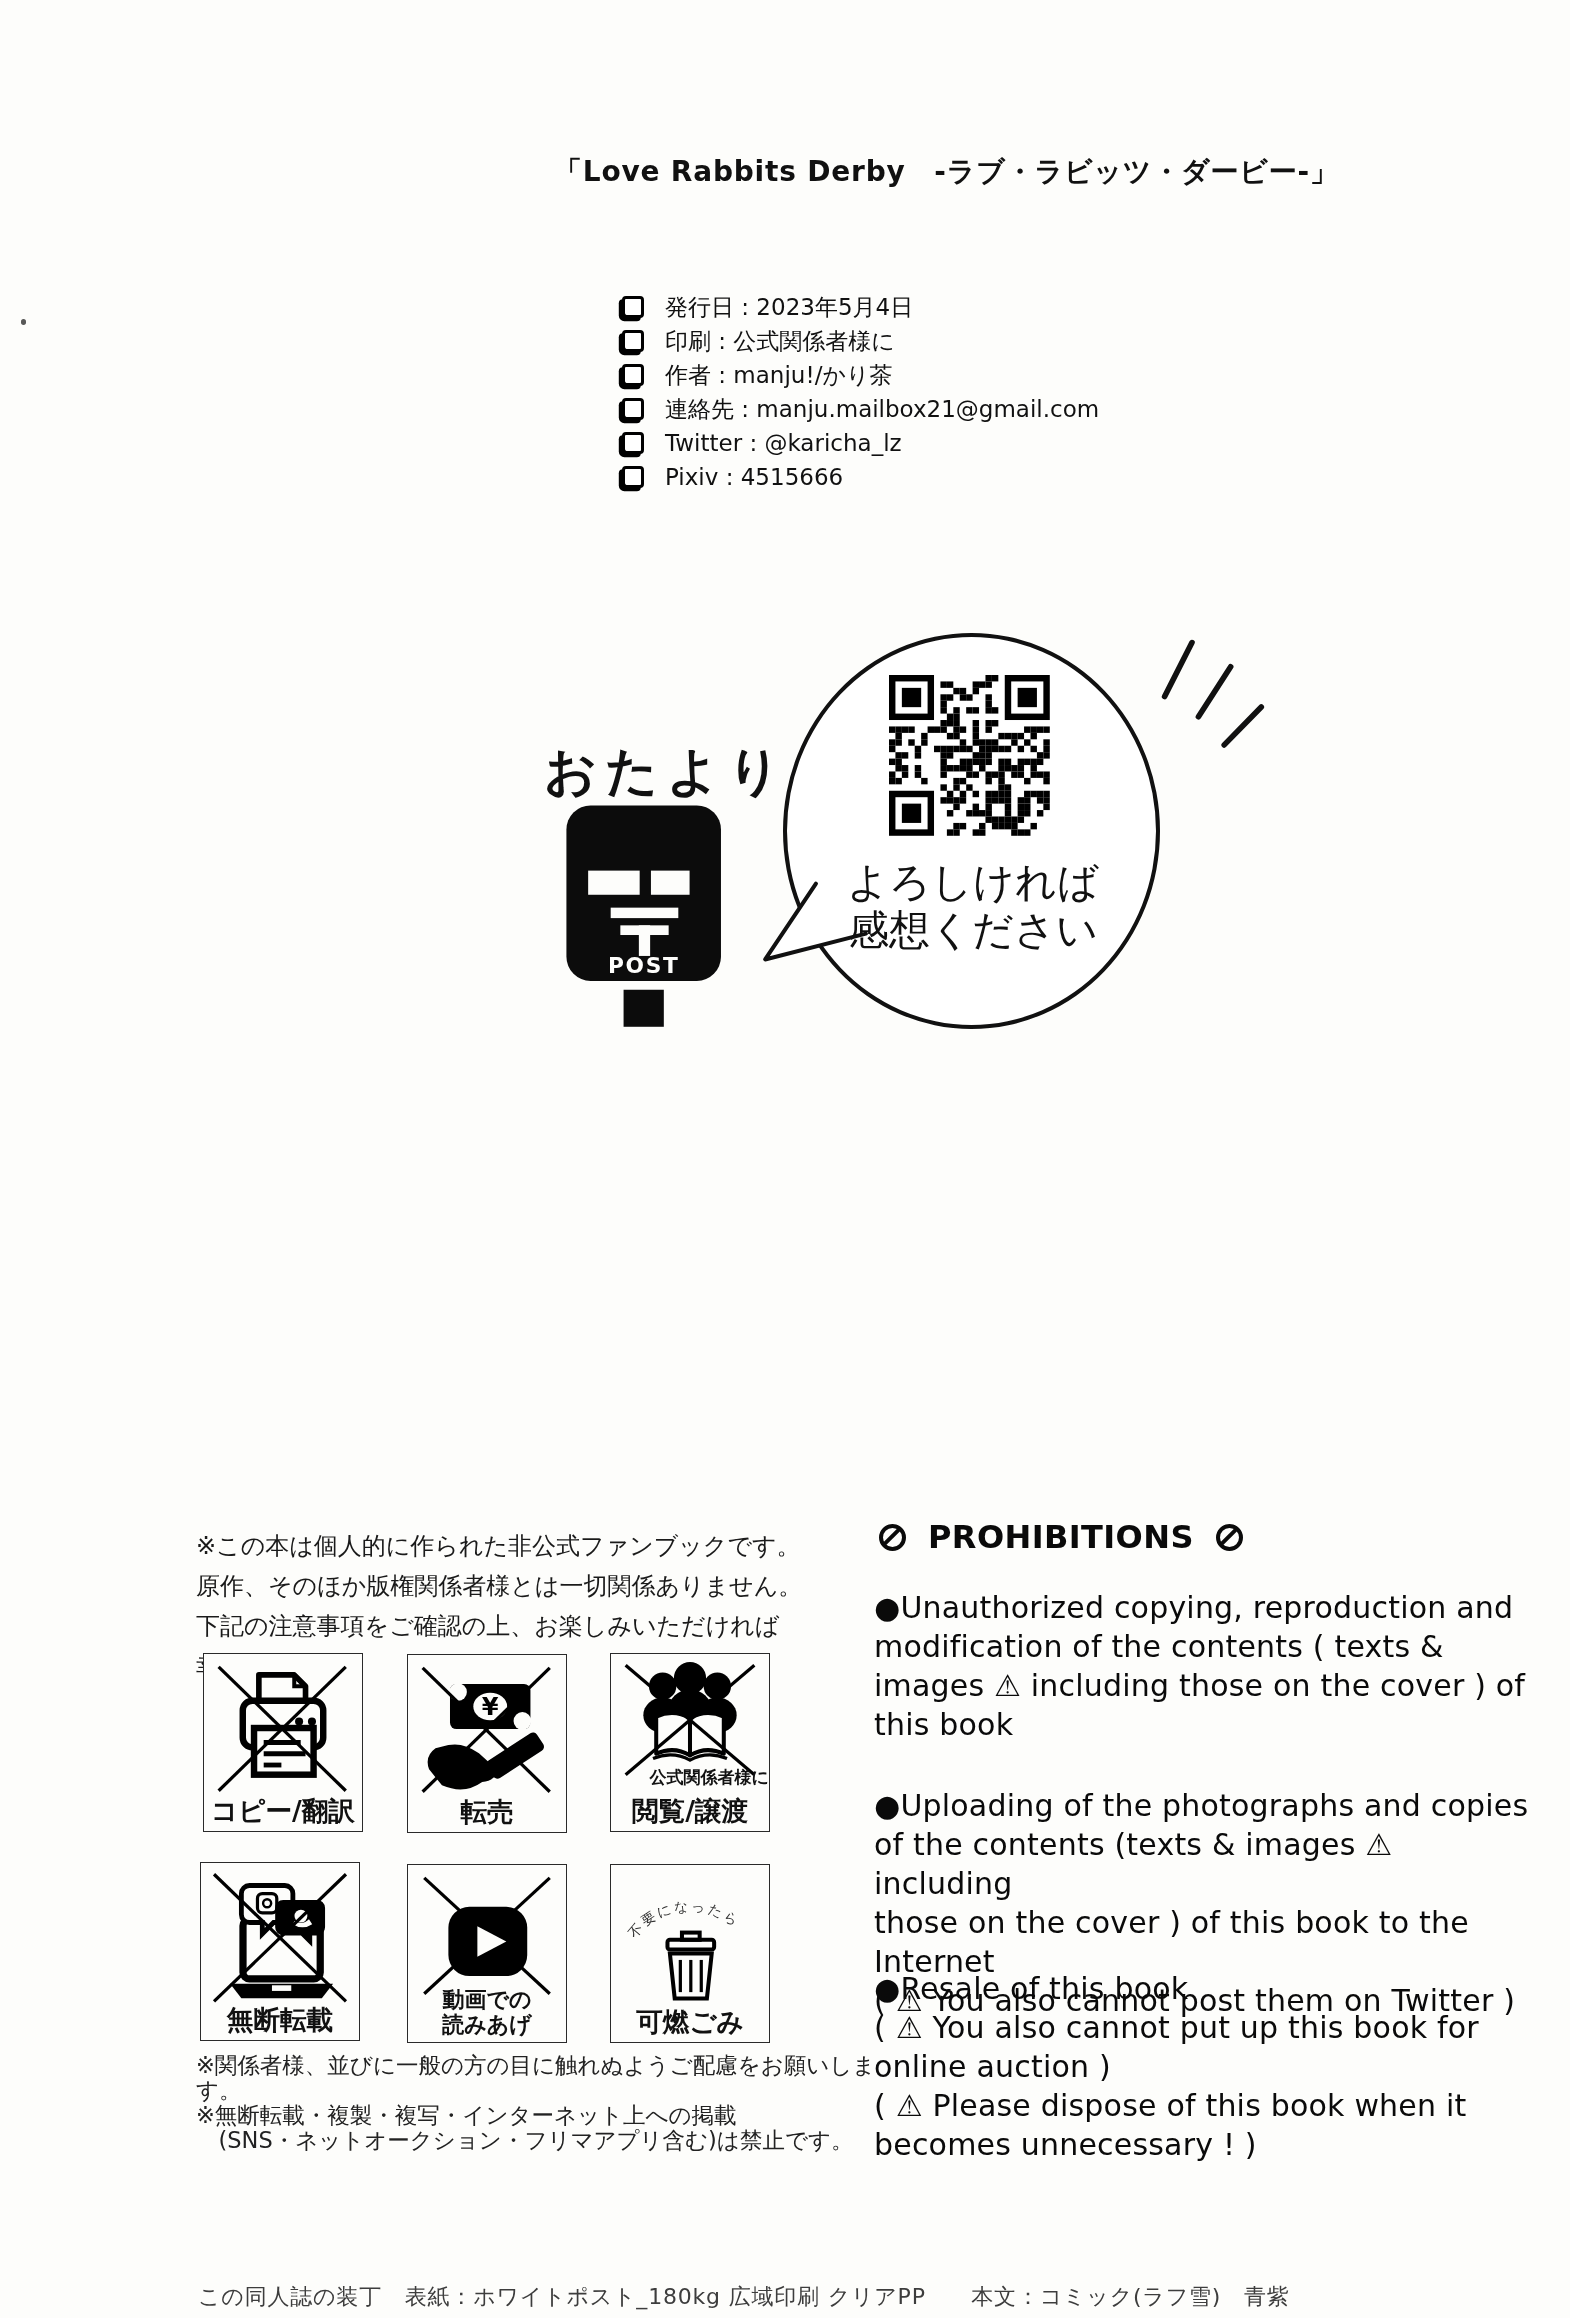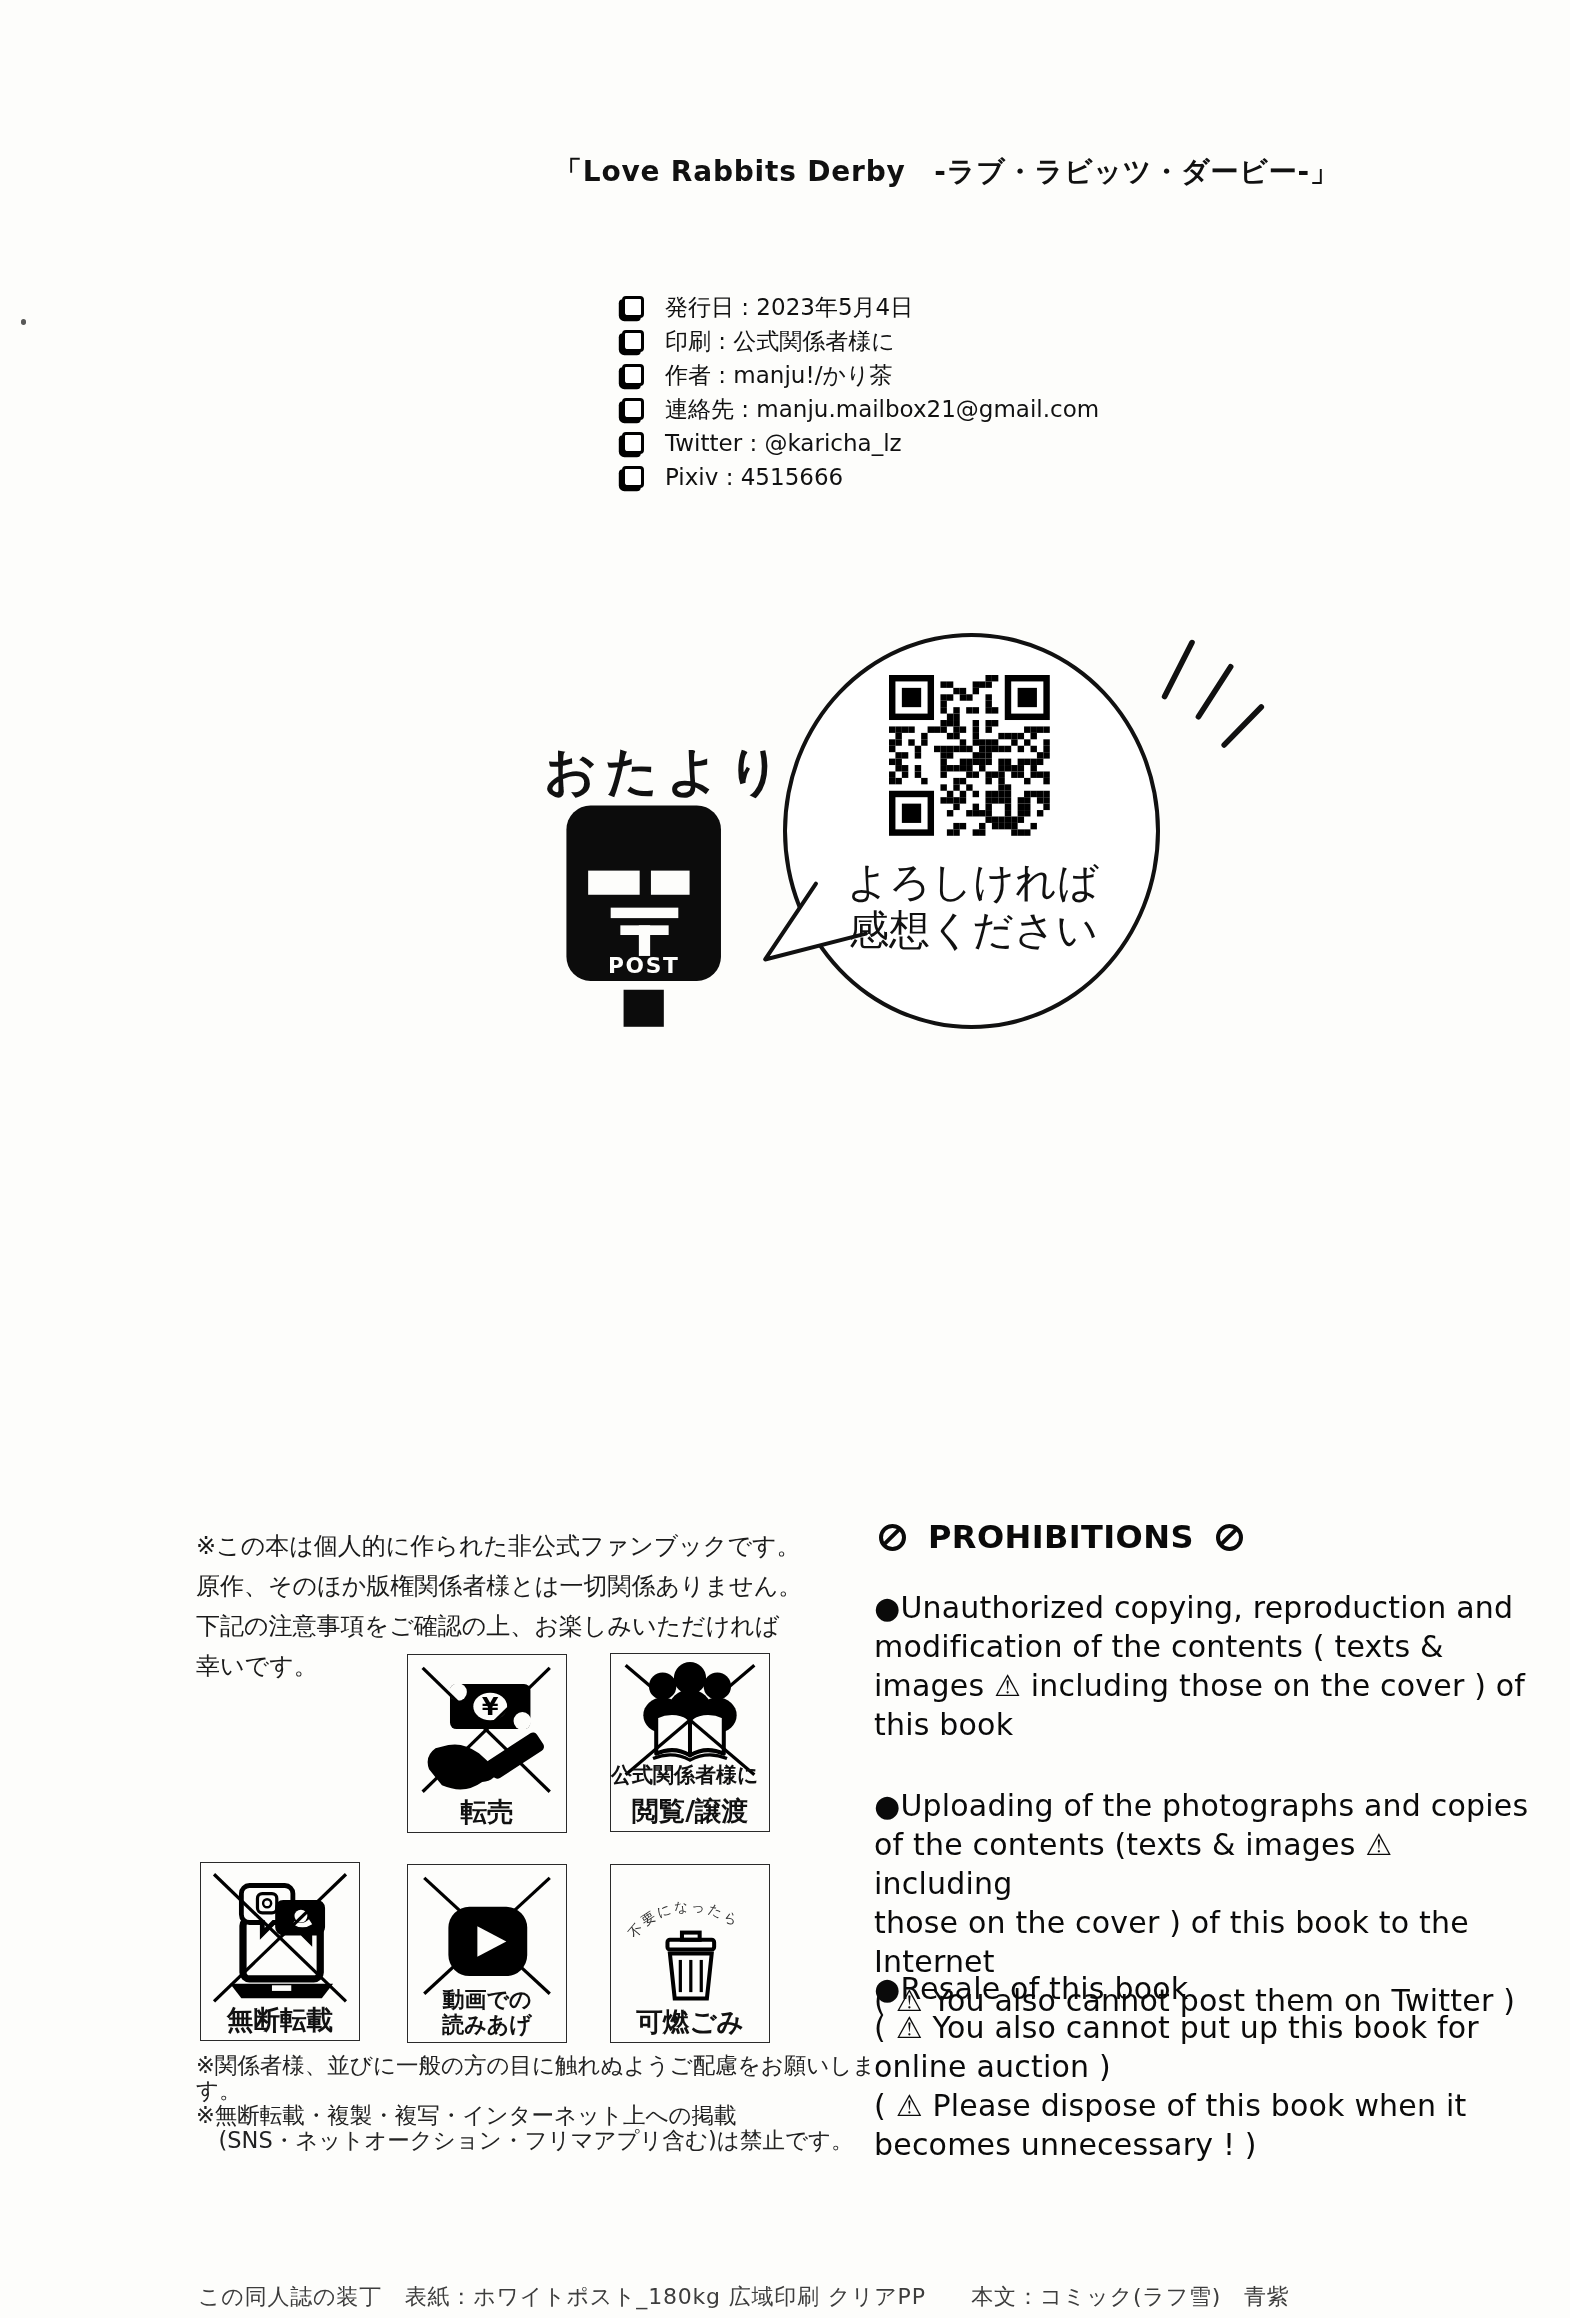--- a/index.html
+++ b/index.html
@@ -57,21 +57,21 @@
   }
   .pbox svg{position:absolute; left:0; top:0;}
   .pbox .lbl{
     position:absolute; left:0; bottom:6.4px; width:100%;
     text-align:center; font-size:26.6px; font-weight:600; color:#111;
     white-space:pre-line; line-height:29px;
   }
   .pbox .lbl.small2{font-size:22px; line-height:25px; bottom:4.8px;}
   .pbox .sublbl{
     position:absolute; left:0; bottom:42px; width:100%;
-    text-align:left; font-size:21px; font-weight:600; color:#111;
+    text-align:right; font-size:17px; font-weight:600; color:#111;
   }
   .grid-notes{
     left:196px; top:2053px; width:692px;
     font-size:22.5px; line-height:25px; color:#222; white-space:pre-line;
   }
 
   
   .proh-head{
     left:879px; top:1518px; display:flex; align-items:center; gap:22px;
     font-size:32px; font-weight:bold; color:#0a0a0a; letter-spacing:0.4px;
@@ -384,20 +384,36 @@
     <line x1="38" y1="95" x2="72" y2="28" stroke="#111" stroke-width="7" stroke-linecap="round"></line>
     <line x1="80" y1="120" x2="120" y2="58" stroke="#111" stroke-width="7" stroke-linecap="round"></line>
     <line x1="112" y1="155" x2="158" y2="108" stroke="#111" stroke-width="7" stroke-linecap="round"></line>
   </svg>
 
   <div class="abs disclaimer">※この本は個人的に作られた非公式ファンブックです。
 原作、そのほか版権関係者様とは一切関係ありません。
 下記の注意事項をご確認の上、お楽しみいただければ
 幸いです。</div>
 
+  <div class="abs pbox" style="left:203px; top:1653px;">
+    <svg width="158" height="177" viewBox="0 0 196 220">
+      <path d="M68,64 L68,26 L112,26 L126,40 L126,64" fill="#fdfdfb" stroke="#000" stroke-width="7" stroke-linejoin="round"></path>
+      <path d="M112,26 L112,40 L126,40" fill="none" stroke="#000" stroke-width="5"></path>
+      <rect x="48" y="58" width="100" height="58" rx="12" fill="#fdfdfb" stroke="#000" stroke-width="8"></rect>
+      <circle cx="118" cy="84" r="5" fill="#000"></circle>
+      <circle cx="134" cy="84" r="5" fill="#000"></circle>
+      <rect x="62" y="92" width="74" height="58" fill="#fdfdfb" stroke="#000" stroke-width="8"></rect>
+      <line x1="74" y1="110" x2="120" y2="110" stroke="#000" stroke-width="6"></line>
+      <line x1="74" y1="124" x2="126" y2="124" stroke="#000" stroke-width="6"></line>
+      <line x1="74" y1="138" x2="96" y2="138" stroke="#000" stroke-width="6"></line>
+      <line x1="18" y1="16" x2="176" y2="170" stroke="#000" stroke-width="4"></line>
+      <line x1="176" y1="16" x2="18" y2="170" stroke="#000" stroke-width="4"></line>
+    </svg>
+    <div class="lbl">コピー/翻訳</div>
+  </div>
 
   <div class="abs pbox" style="left:407px; top:1654px;">
     <svg width="158" height="177" viewBox="0 0 196 220">
       <rect x="52" y="36" width="100" height="56" rx="8" fill="#000"></rect>
       <circle cx="62" cy="46" r="11" fill="#fdfdfb"></circle>
       <circle cx="142" cy="82" r="11" fill="#fdfdfb"></circle>
       <ellipse cx="102" cy="64" rx="21" ry="17" fill="#fdfdfb"></ellipse>
       <text x="102" y="75" text-anchor="middle" font-size="30" font-weight="bold" fill="#000" font-family="DejaVu Sans, sans-serif">¥</text>
       <path d="M34,116 q-14,10 -8,26 l16,20 q28,12 50,-4 q16,-2 20,-14 l-24,-22 q-20,-14 -38,-10 z" fill="#000"></path>
       <rect x="96" y="112" width="74" height="26" rx="6" fill="#000" transform="rotate(-33 133 125)"></rect>

